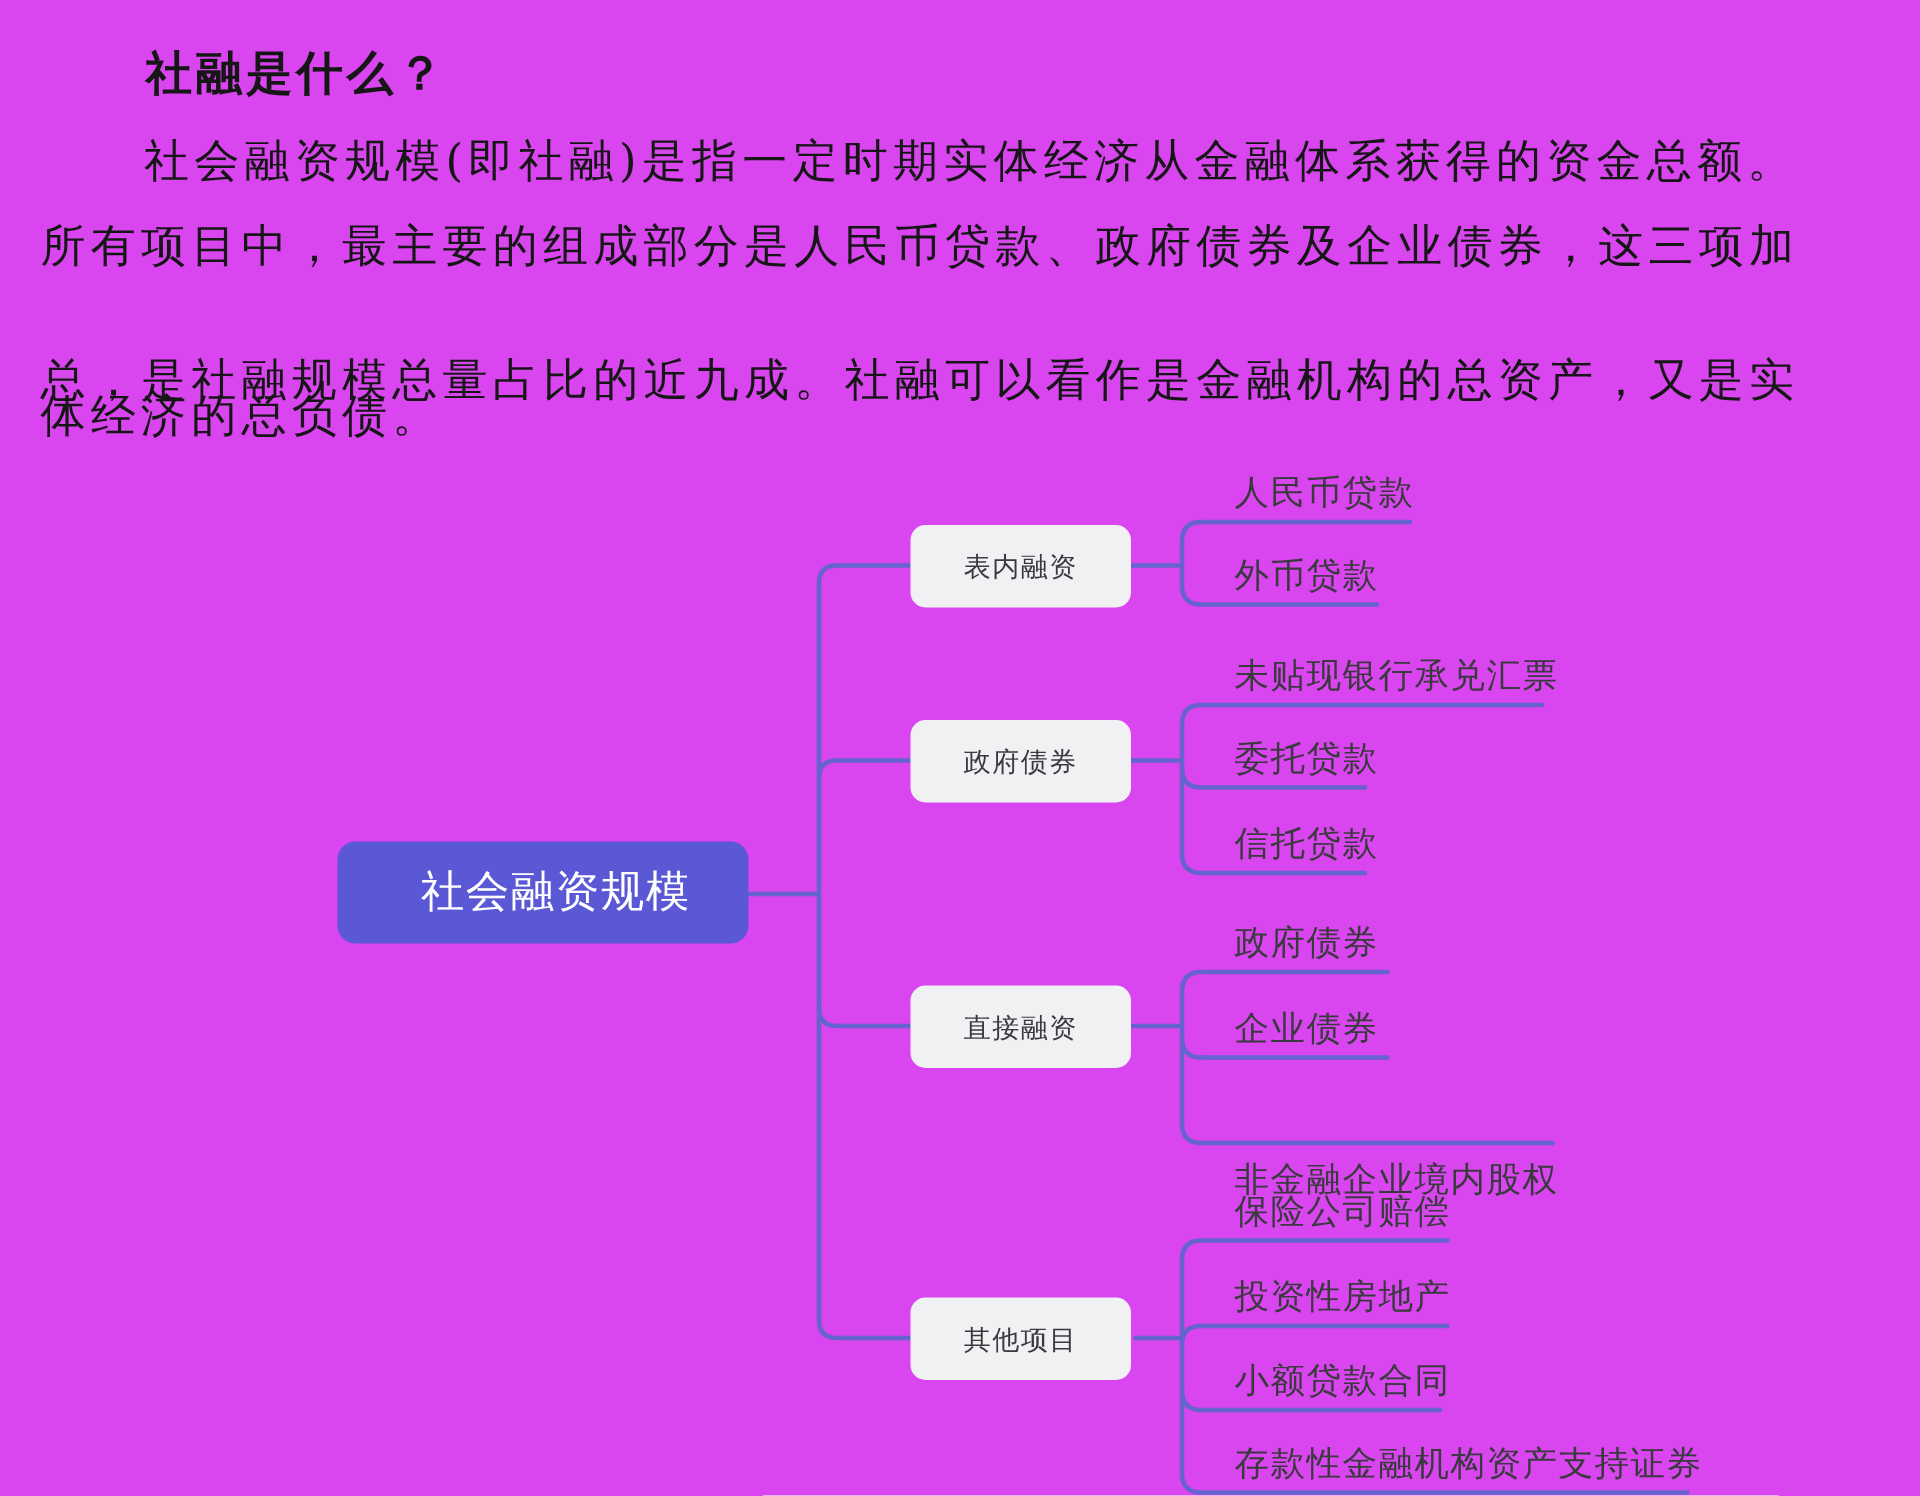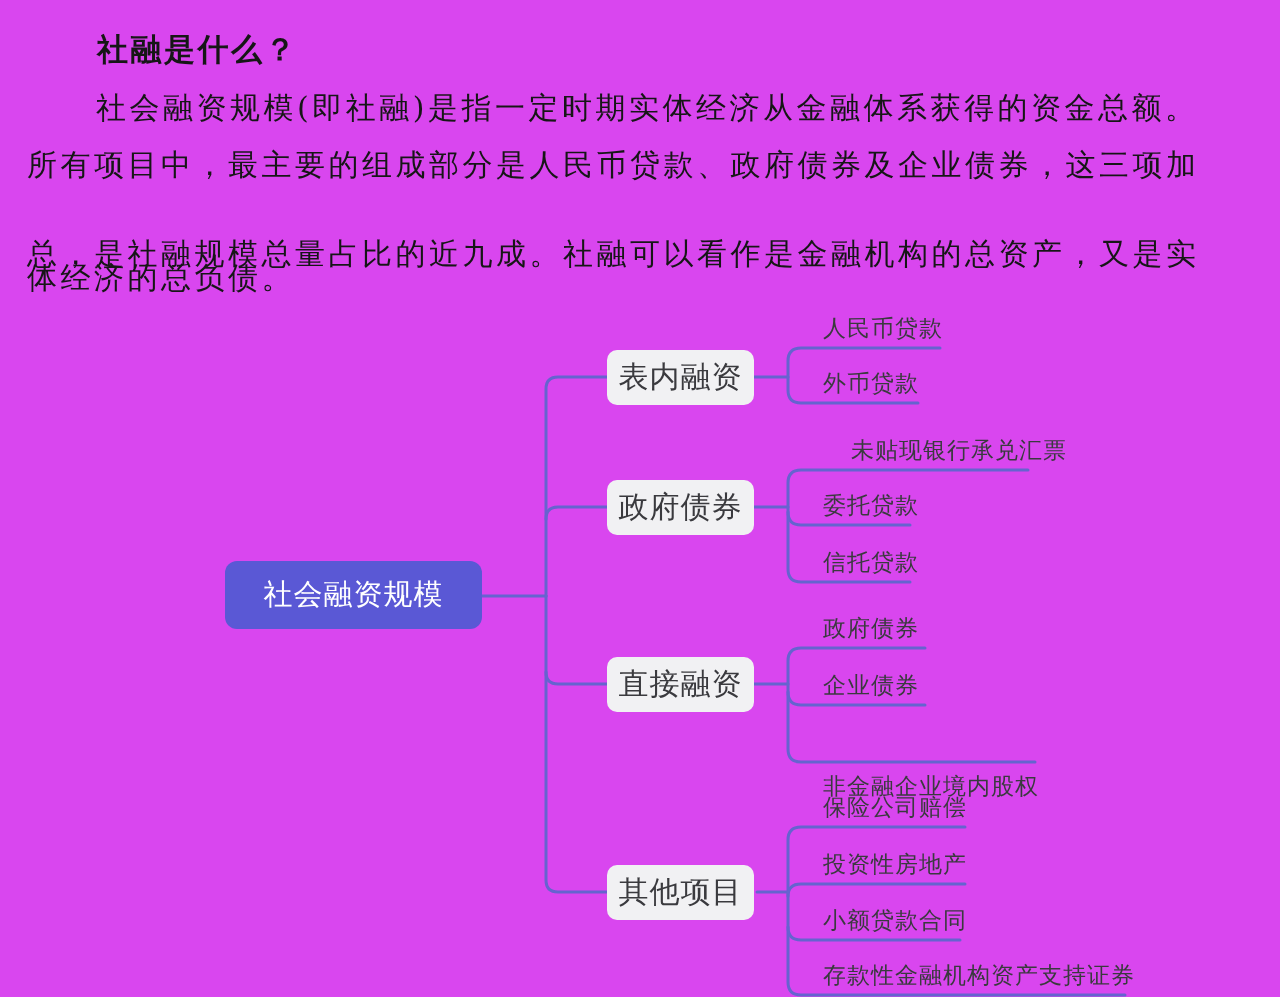--- a/index.html
+++ b/index.html
@@ -51,30 +51,31 @@
     width: 257px;
     height: 68px;
     background: var(--root-fill, #5a58d5);
     border-radius: 12px;
     color: var(--root-text, #ffffff);
     font-size: 29px;
     letter-spacing: 1px;
     display: flex;
     align-items: center;
     justify-content: center;
+    padding-left: 17px;
   }
   .branch {
     position: absolute;
     left: 607px;
     width: 147px;
     height: 55px;
     background: var(--branch-fill, #f1f1f3);
     border-radius: 10px;
     color: var(--node-text, #3a3a3e);
-    font-size: 30px;
+    font-size: 18px;
     letter-spacing: 1px;
     display: flex;
     align-items: center;
     justify-content: center;
   }
   .leaf {
     position: absolute;
     left: 823px;
     height: 26px;
     color: var(--node-text, #3a3a3e);
@@ -126,21 +127,21 @@
   <div class="node-root">社会融资规模</div>
 
   <div class="branch" style="top:350px;">表内融资</div>
   <div class="branch" style="top:480px;">政府债券</div>
   <div class="branch" style="top:657px;">直接融资</div>
   <div class="branch" style="top:865px;">其他项目</div>
 
   <div class="leaf" style="top:313px;">人民币贷款</div>
   <div class="leaf" style="top:368px;">外币贷款</div>
 
-  <div class="leaf" style="top:435px;margin-left:28px;">未贴现银行承兑汇票</div>
+  <div class="leaf" style="top:435px;">未贴现银行承兑汇票</div>
   <div class="leaf" style="top:490px;">委托贷款</div>
   <div class="leaf" style="top:547px;">信托贷款</div>
 
   <div class="leaf" style="top:613px;">政府债券</div>
   <div class="leaf" style="top:670px;">企业债券</div>
   <div class="leaf" style="top:727px;margin-top:44px;">非金融企业境内股权</div>
 
   <div class="leaf" style="top:792px;">保险公司赔偿</div>
   <div class="leaf" style="top:849px;">投资性房地产</div>
   <div class="leaf" style="top:905px;">小额贷款合同</div>

